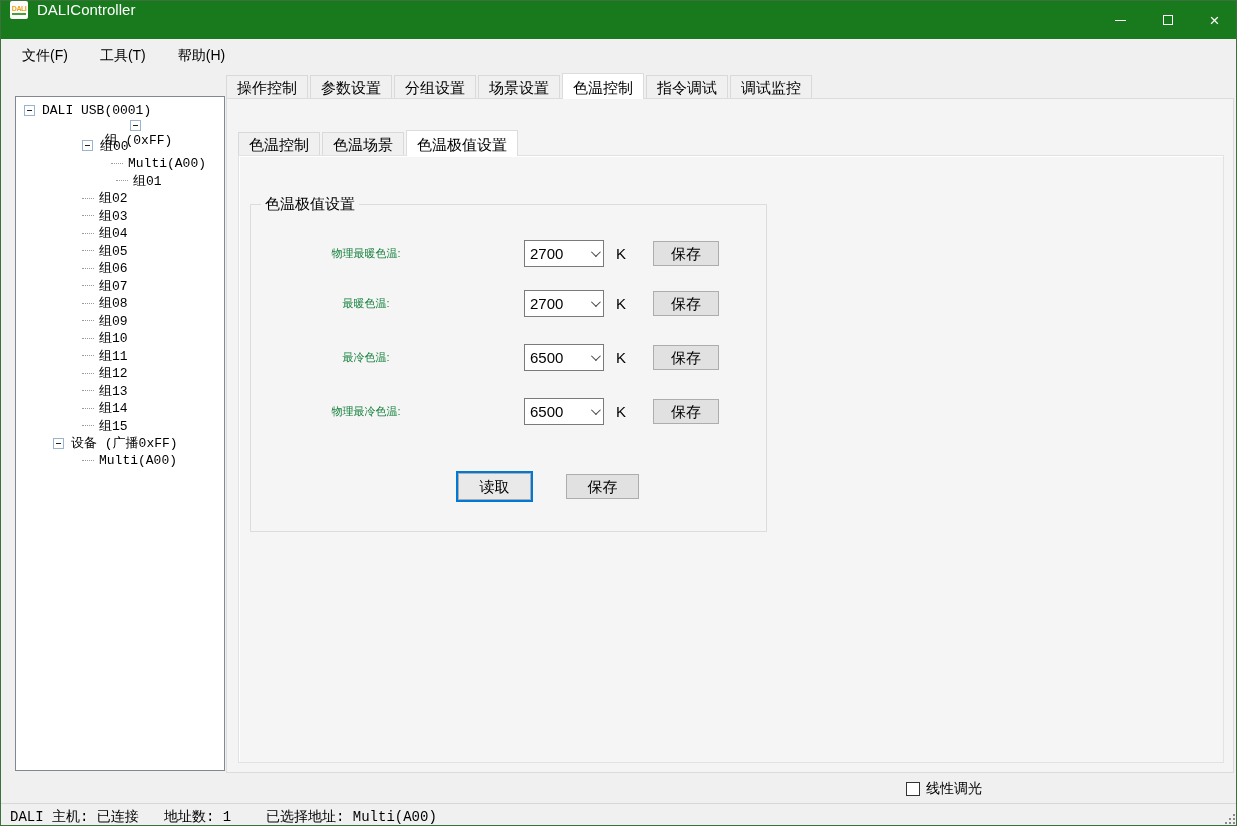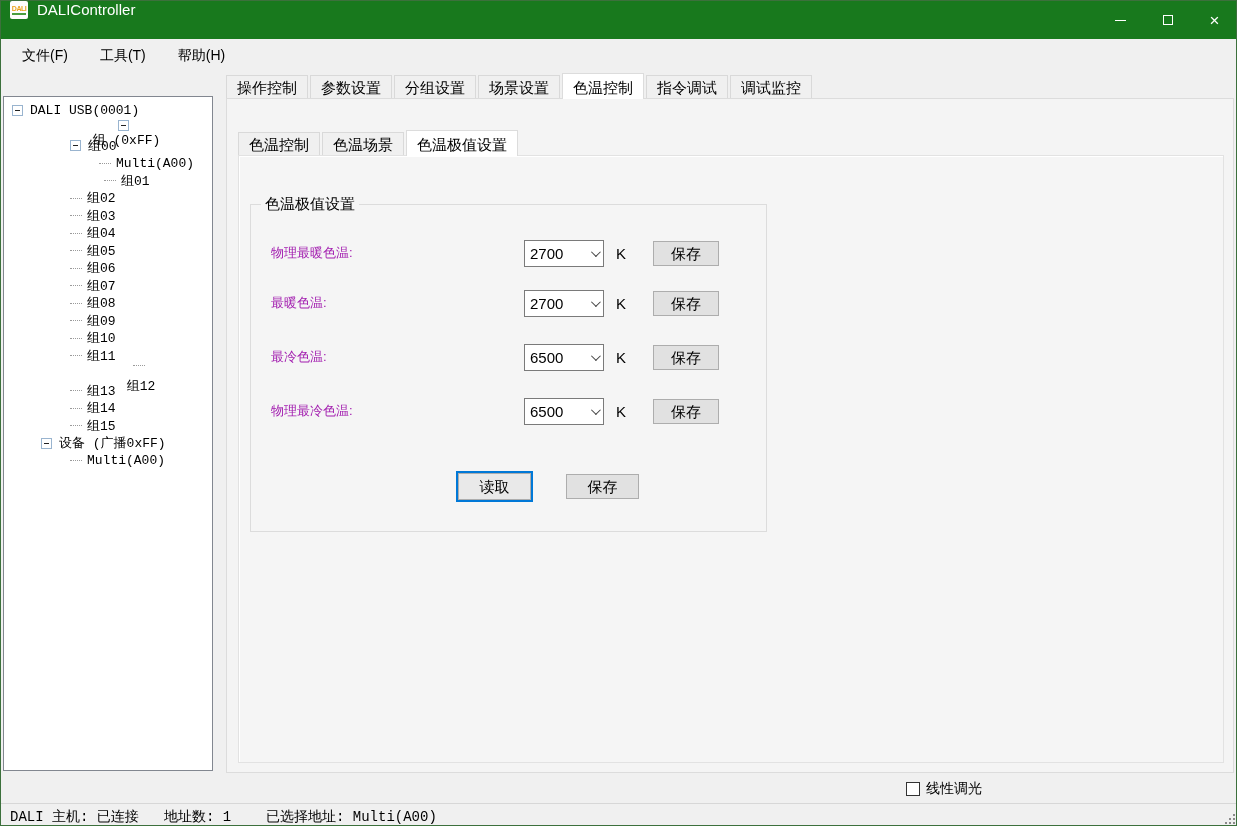--- a/index.html
+++ b/index.html
@@ -18,38 +18,38 @@
   .title-text { color:#ffffff; font-size:15px; margin-left:9px; }
   .win-controls { margin-left:auto; display:flex; height:38px; }
   .win-btn { width:47px; height:38px; display:flex; align-items:center; justify-content:center; color:#fff; }
   .glyph-min { width:11px; height:1px; background:#fff; }
   .glyph-max { width:10px; height:10px; border:1px solid #fff; }
   .glyph-close { font-size:17px; line-height:17px; color:#fff; }
   
   .menubar { position:absolute; left:0; top:38px; width:1237px; height:33px; background:#f0f0f0; display:flex; align-items:center; }
   .menu-item { font-size:14px; color:#000; padding:6px 11px; margin-left:10px; }
   
-  .tree-panel { position:absolute; left:2px; top:95px; width:210px; height:675px; background:#ffffff; border:1px solid #828790; overflow:hidden; padding-top:5px; }
+  .tree-panel { position:absolute; left:14px; top:95px; width:210px; height:675px; background:#ffffff; border:1px solid #828790; overflow:hidden; padding-top:5px; }
   .tree-row { display:flex; align-items:center; height:17.5px; font-family:"Liberation Mono", monospace; font-size:13px; color:#000; white-space:nowrap; }
   .expander { width:11px; height:11px; border:1px solid #99b4cf; background:#fff; position:relative; flex:0 0 11px; margin-right:7px; }
   .expander::after { content:""; position:absolute; left:2px; top:4px; width:5px; height:1px; background:#222; }
   .leaf-stub { width:12px; height:1px; border-top:1px dotted #9a9a9a; flex:0 0 12px; margin-right:5px; }
   
   .tabstrip { position:absolute; left:225px; top:72px; height:26px; display:flex; align-items:flex-end; }
   .tab { font-size:15px; color:#000; background:#f0f0f0; border:1px solid #d9d9d9; border-bottom:none; padding:3px 10px 4px 10px; margin-right:2px; height:24px; }
   .tab.active { background:#ffffff; height:26px; padding-top:5px; position:relative; z-index:3; border-color:#dcdcdc; }
   .tabpage { position:absolute; left:225px; top:97px; width:1008px; height:675px; background:#f4f4f4; border:1px solid #dcdcdc; }
   
   .subtabstrip { position:absolute; left:11px; top:31px; height:26px; display:flex; align-items:flex-end; }
   .subtabpage { position:absolute; left:11px; top:56px; width:986px; height:608px; background:#f5f5f5; border:1px solid #e2e2e2; box-shadow:inset 1px 1px 0 #ffffff; }
   
   .groupbox { position:absolute; left:11px; top:48px; width:517px; height:328px; border:1px solid #dcdcdc; }
   .groupbox-label { position:absolute; left:10px; top:-10px; background:#f5f5f5; padding:0 4px; font-size:15px; color:#000; }
   .form-row { position:absolute; display:flex; align-items:center; height:28px; }
-  .row-label { width:190px; margin-left:20px; text-align:left; font-size:13px; color:#a21caf; }
+  .row-label { width:190px; margin-left:20px; text-align:center; font-size:11px; color:#15803d; }
   .combo { width:80px; height:27px; margin-left:63px; background:#ffffff; border:1px solid #7a7a7a; display:flex; align-items:center; }
   .combo-value { flex:1; font-size:15px; padding-left:5px; color:#000; }
   .combo-arrow { width:18px; display:flex; align-items:center; justify-content:center; }
   .chev { width:7px; height:7px; border-right:1px solid #444; border-bottom:1px solid #444; transform:rotate(45deg) translateY(-2px); }
   .unit { font-size:15px; margin-left:12px; color:#000; }
   .btn { background:#e1e1e1; border:1px solid #adadad; font-size:15px; color:#000; text-align:center; font-family:"Liberation Sans", sans-serif; }
   .save-small { width:66px; height:25px; margin-left:27px; line-height:23px; }
   .read-btn { position:absolute; left:207px; top:268px; width:73px; height:27px; line-height:24px; border:1px solid #adadad; box-shadow:0 0 0 2px #0078d7; background:#e9e9e9; }
   .save-big { position:absolute; left:315px; top:269px; width:73px; height:25px; line-height:23px; }
   
@@ -148,21 +148,21 @@
       <span>组09</span>
     </div>
     <div class="tree-row" style="padding-left: 66px;">
       <div class="leaf-stub"></div>
       <span>组10</span>
     </div>
     <div class="tree-row" style="padding-left: 66px;">
       <div class="leaf-stub"></div>
       <span>组11</span>
     </div>
-    <div class="tree-row" style="padding-left: 66px; flex-direction: column;">
+    <div class="tree-row" style="padding-left: 66px;">
       <div class="leaf-stub"></div>
       <span>组12</span>
     </div>
     <div class="tree-row" style="padding-left: 66px;">
       <div class="leaf-stub"></div>
       <span>组13</span>
     </div>
     <div class="tree-row" style="padding-left: 66px;">
       <div class="leaf-stub"></div>
       <span>组14</span>

